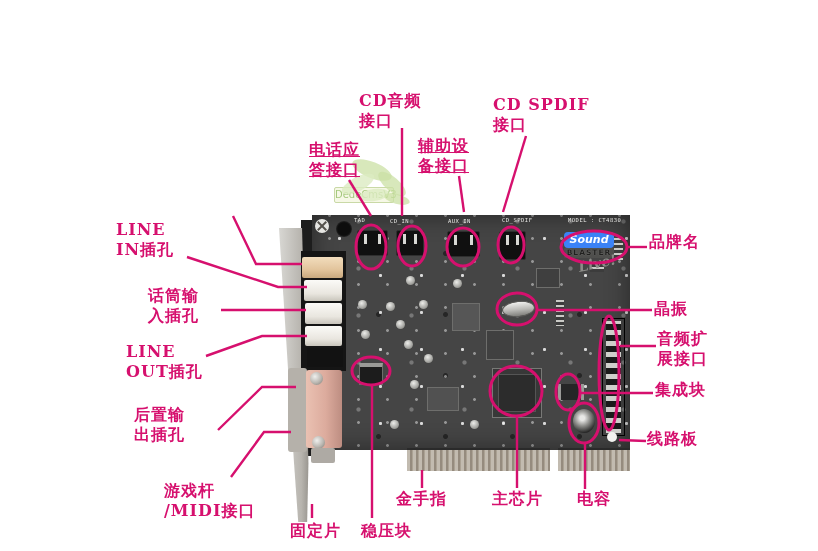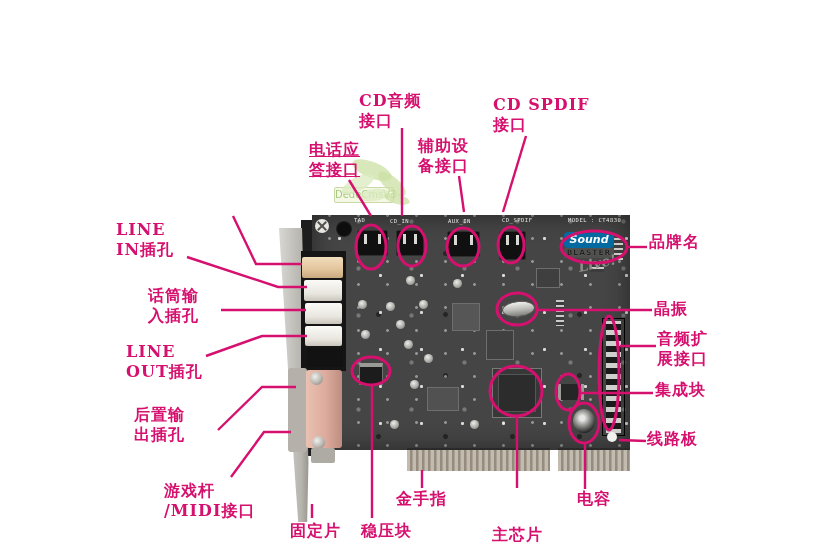--- a/index.html
+++ b/index.html
@@ -40,21 +40,21 @@
   .screw-x{position:absolute;left:315px;top:219px;width:14px;height:14px;border-radius:50%;background:#e6e6e3;}
   .screw-x::before,.screw-x::after{content:"";position:absolute;left:1px;right:1px;top:6px;height:2px;background:#55524c;}
   .screw-x::before{transform:rotate(45deg);} .screw-x::after{transform:rotate(-45deg);}
   .dark-dot{position:absolute;left:336px;top:221px;width:16px;height:16px;border-radius:50%;
        background:radial-gradient(circle,#0d0d0d 55%,#4c4c4c);}
   .conn{position:absolute;background:#101010;border:1px solid #2f2f2f;border-radius:2px;}
   .conn::before,.conn::after{content:"";position:absolute;top:3px;width:3px;height:10px;background:#d8d8d4;}
   .conn::before{left:6px;} .conn::after{right:6px;}
   .silk{position:absolute;color:#e9e9e6;font-family:"DejaVu Sans Mono",monospace;
         font-size:5.5px;letter-spacing:.5px;line-height:6px;}
-  .logo-top{position:absolute;left:564px;top:232px;width:50px;height:16px;background:#0369a1;border-radius:4px;
+  .logo-top{position:absolute;left:564px;top:232px;width:50px;height:16px;background:#3b82f6;border-radius:4px;
         color:#fff;font-weight:bold;font-style:italic;font-size:11px;line-height:15px;text-align:center;
         font-family:"DejaVu Sans","Liberation Sans",sans-serif;}
   .logo-bottom{position:absolute;left:564px;top:248px;width:50px;height:10px;color:#20201f;
         background:#4f4f4d;font-weight:bold;font-size:7.5px;line-height:10px;text-align:center;
         letter-spacing:1px;text-shadow:0 0 1px #8f8f8c;border-radius:1px;
         font-family:"DejaVu Sans","Liberation Sans",sans-serif;}
   .logo-script{position:absolute;left:578px;top:255px;color:#8d8d89;font-style:italic;font-weight:bold;
         font-size:14px;transform:rotate(-12deg);}
   .crystal{position:absolute;left:502px;top:301px;width:31px;height:14px;border-radius:50%;
         background:linear-gradient(180deg,#f0f0ee,#b9b9b5 55%,#7e7e7a);transform:rotate(-6deg);
@@ -198,36 +198,36 @@
       <polyline class="ann-line" points="619,440 646,441"></polyline>
     </g>
   </svg>
 
   <div class="lbl" style="left:359px;top:91px;">CD音频
 接口</div>
   <div class="lbl" style="left:493px;top:95px;">CD SPDIF
 接口</div>
   <div class="lbl" style="left:309px;top:140px;text-decoration:underline;">电话应
 答接口</div>
-  <div class="lbl" style="left:418px;top:136px;">辅助设
+  <div class="lbl" style="left:418px;top:136px;text-decoration:underline;">辅助设
 备接口</div>
   <div class="lbl" style="left:116px;top:220px;">LINE
 IN插孔</div>
   <div class="lbl" style="left:148px;top:286px;">话筒输
 入插孔</div>
   <div class="lbl" style="left:126px;top:342px;">LINE
 OUT插孔</div>
   <div class="lbl" style="left:134px;top:405px;">后置输
 出插孔</div>
   <div class="lbl" style="left:164px;top:481px;">游戏杆
 /MIDI接口</div>
   <div class="lbl" style="left:290px;top:521px;">固定片</div>
   <div class="lbl" style="left:361px;top:521px;">稳压块</div>
   <div class="lbl" style="left:396px;top:489px;">金手指</div>
-  <div class="lbl" style="left:492px;top:489px;margin-top:36px;">主芯片</div>
+  <div class="lbl" style="left:492px;top:489px;">主芯片</div>
   <div class="lbl" style="left:577px;top:489px;">电容</div>
   <div class="lbl" style="left:649px;top:232px;">品牌名</div>
   <div class="lbl" style="left:654px;top:299px;">晶振</div>
   <div class="lbl" style="left:657px;top:329px;">音频扩
 展接口</div>
   <div class="lbl" style="left:655px;top:380px;">集成块</div>
   <div class="lbl" style="left:647px;top:429px;">线路板</div>
 
 </div>
 

